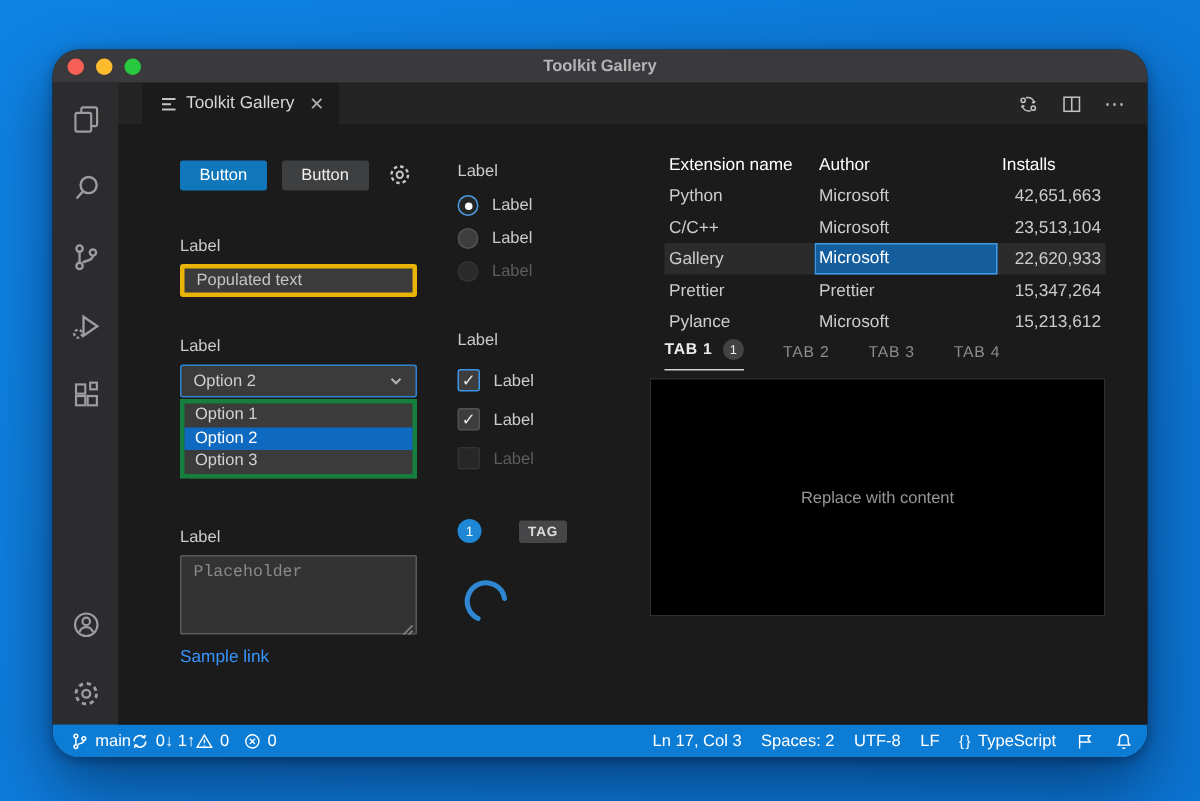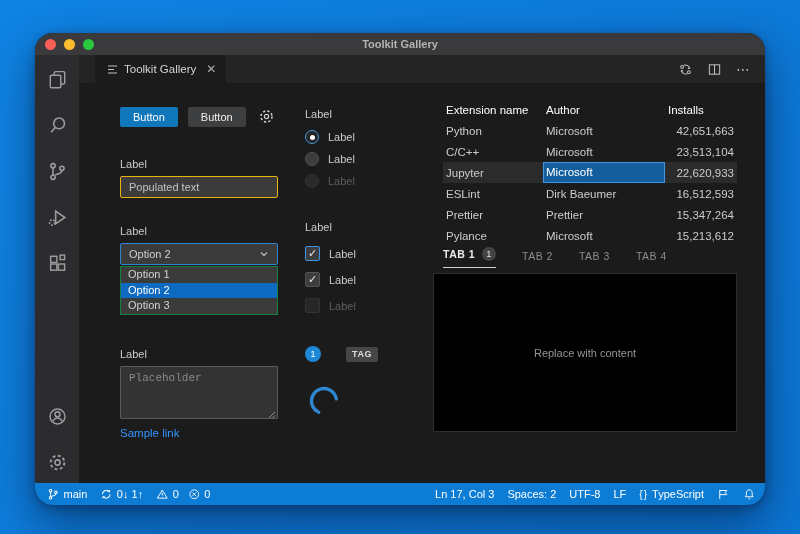--- a/index.html
+++ b/index.html
@@ -60,29 +60,29 @@
     font-family:inherit;
   }
   .btn.primary { background:#1177bb; color:#ffffff; }
   .btn.secondary { background:#3d3f41; color:#efefef; }
   .icon-btn { color:#c8c8c8; background:none; border:none; cursor:pointer; display:flex; padding:2px; }
   .icon-btn svg { width:17px; height:17px; }
   .group1 { margin-top:31px; }
   .group2 { margin-top:27px; }
   .field-label { display:block; margin-bottom:6px; }
   .text-field {
-    width:158px; height:22px; background:#3b3b3b; border:1px solid #eab308; border-radius:2px;
+    width:158px; height:22px; background:#3b3b3b; border:3px solid #eab308; border-radius:2px;
     color:#c4c4c4; font-size:11px; padding:0 8px; font-family:inherit;
   }
   .dropdown {
     width:158px; height:22px; background:#3b3b3b; border:1px solid #3084d4; border-radius:2px;
     color:#cfcfcf; font-size:11px; padding:0 8px; display:flex; align-items:center; cursor:pointer;
   }
   .dropdown .chev { margin-left:auto; display:flex; color:#b5b5b5; }
-  .listbox { width:158px; border:1px solid #15803d; background:#3b3b3b; margin-top:1px; }
+  .listbox { width:158px; border:3px solid #15803d; background:#3b3b3b; margin-top:1px; }
   .option { height:15.5px; line-height:15.5px; font-size:11px; color:#d2d2d2; padding:0 7px; cursor:pointer; }
   .option.selected { background:#0e6ac0; color:#ffffff; }
   .group3 { margin-top:33px; }
   .ta-wrap { position:relative; width:158px; }
   .textarea {
     width:158px; height:53px; background:#333334; border:1px solid #5a5a5a; border-radius:1px;
     color:#c4c4c4; font-size:11px; padding:5px 8px; resize:none; font-family:Liberation Mono, monospace;
   }
   .textarea::placeholder { color:#8a8a8a; opacity:1; }
   .grip { position:absolute; right:2px; bottom:4px; width:8px; height:8px; pointer-events:none; }
@@ -129,21 +129,21 @@
     display:flex; align-items:center; justify-content:center;
   }
   .panel-text { font-size:11px; color:#969696; }
   
   .statusbar {
     height:22px; background:#0c7cd5; flex:0 0 auto; color:#ffffff;
     display:flex; align-items:center; font-size:11px; padding:0 10px 0 12px;
   }
   .sb-item { display:flex; align-items:center; gap:4px; cursor:pointer; white-space:nowrap; }
   .sb-item svg { width:12.5px; height:12.5px; }
-  .sb-left { display:flex; align-items:flex-end; gap:13px; }
+  .sb-left { display:flex; align-items:flex-end; }
   .sb-right { margin-left:auto; display:flex; align-items:center; gap:13px; }
   .sb-brackets { font-size:10px; letter-spacing:1px; }
 </style>
 </head>
 <body>
 
 <div class="window">
 
   <div class="titlebar">
     <div class="lights">
@@ -341,28 +341,23 @@
               <span class="cell">Python</span>
               <span class="cell author">Microsoft</span>
               <span class="cell num">42,651,663</span>
             </div>
             <div class="grid-row">
               <span class="cell">C/C++</span>
               <span class="cell author">Microsoft</span>
               <span class="cell num">23,513,104</span>
             </div>
             <div class="grid-row sel">
-              <span class="cell">Jupyter</span>
+              <span class="cell">Gallery</span>
               <span class="cell author">Microsoft</span>
               <span class="cell num">22,620,933</span>
-            </div>
-            <div class="grid-row">
-              <span class="cell">ESLint</span>
-              <span class="cell author">Dirk Baeumer</span>
-              <span class="cell num">16,512,593</span>
             </div>
             <div class="grid-row">
               <span class="cell">Prettier</span>
               <span class="cell author">Prettier</span>
               <span class="cell num">15,347,264</span>
             </div>
             <div class="grid-row">
               <span class="cell">Pylance</span>
               <span class="cell author">Microsoft</span>
               <span class="cell num">15,213,612</span>

